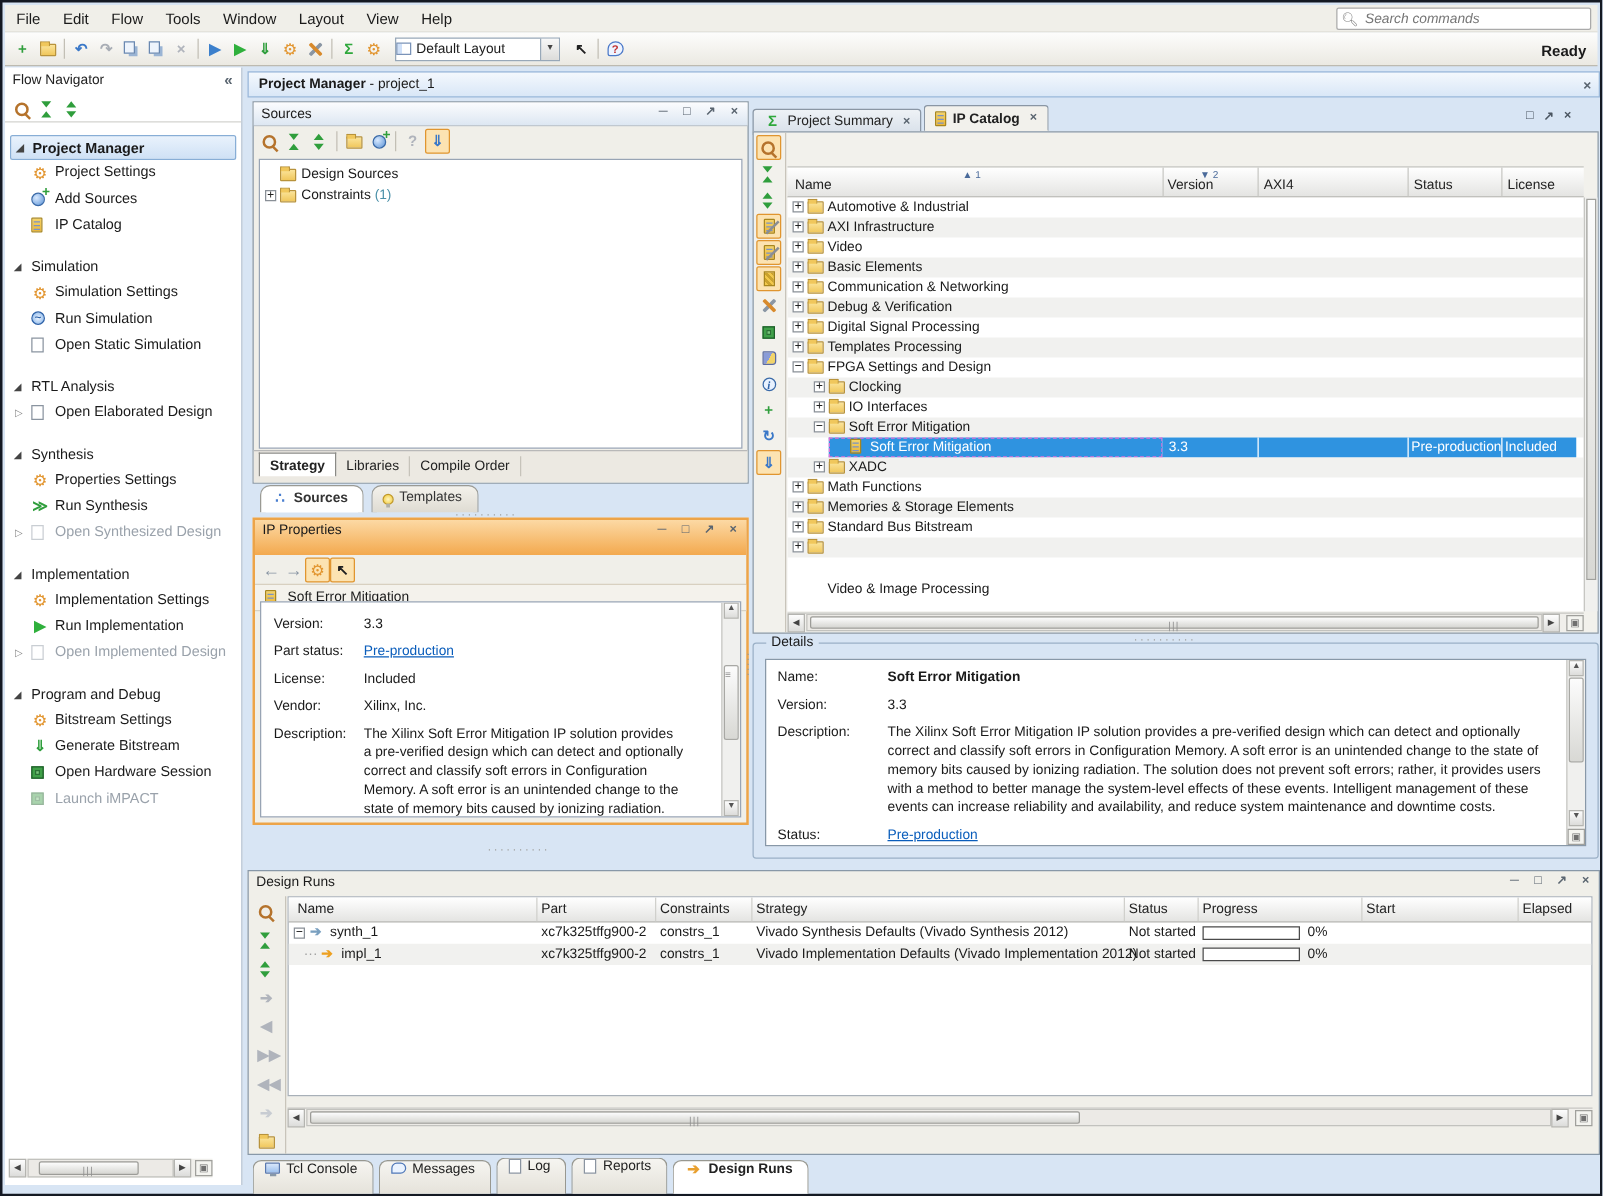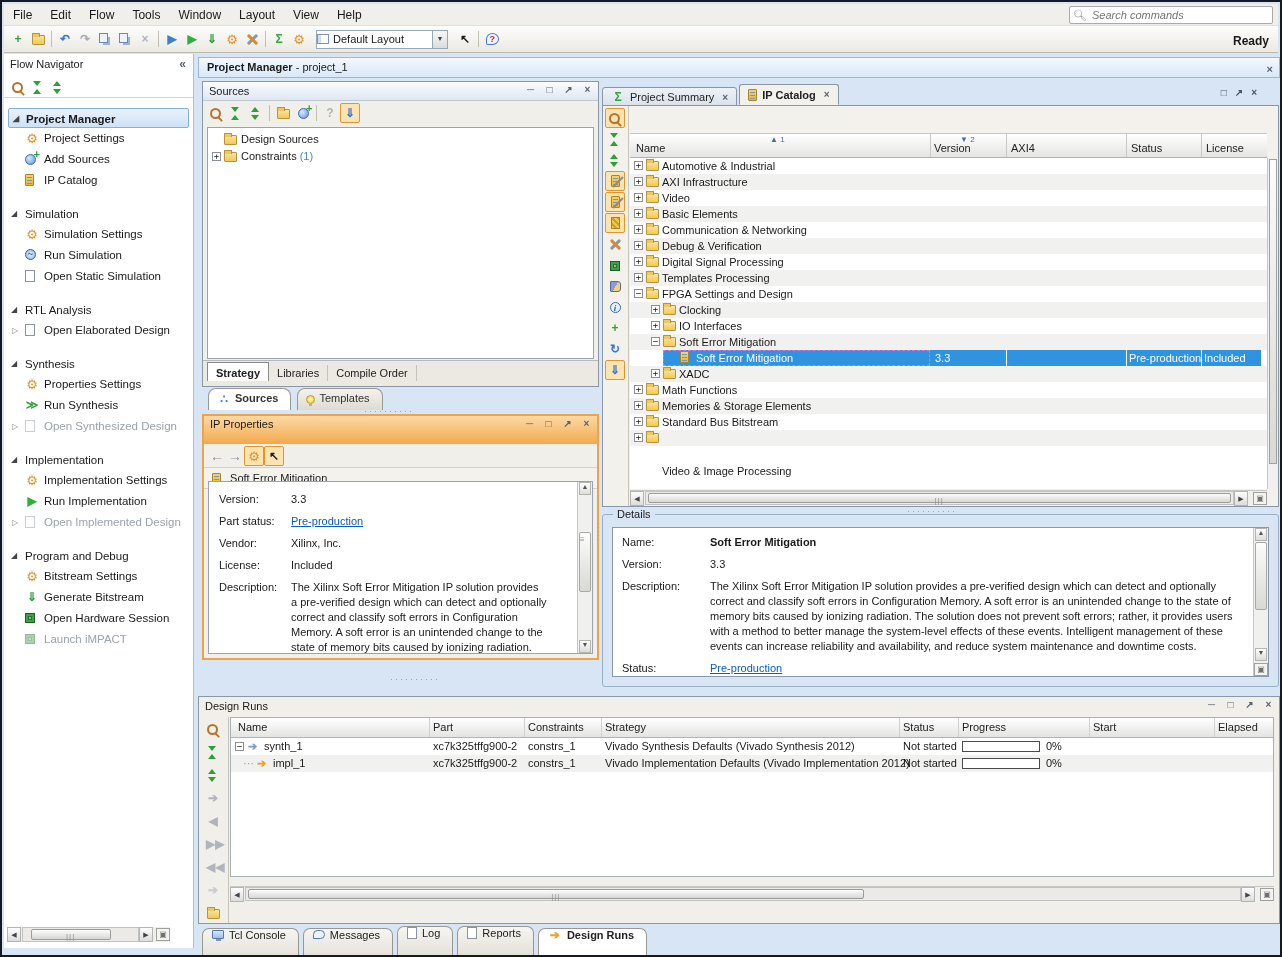--- a/index.html
+++ b/index.html
@@ -366,22 +366,22 @@
           <span class="sh sh-glyph" style="color: rgb(32, 32, 32); font-weight: bold;">↖</span>
         </span></div>
     <div class="ipp-name">
       <span class="sh sh-ipchip"></span>
       <span>Soft Error Mitigation</span>
     </div>
     <div class="ipp-body">
       <div id="ipp-fields" style="width:340px">
           <div class="fld"><span class="fl">Version:</span><span class="fv">3.3</span></div>
           <div class="fld"><span class="fl">Part status:</span><span class="fv link">Pre-production</span></div>
+          <div class="fld"><span class="fl">License:</span><span class="fv">Included</span></div>
           <div class="fld"><span class="fl">Vendor:</span><span class="fv">Xilinx, Inc.</span></div>
-          <div class="fld"><span class="fl">License:</span><span class="fv">Included</span></div>
           <div class="fld"><span class="fl">Description:</span><span class="fv">The Xilinx Soft Error Mitigation IP solution provides a pre-verified design which can detect and optionally correct and classify soft errors in Configuration Memory. A soft error is an unintended change to the state of memory bits caused by ionizing radiation. The solution does not</span></div>
         </div>
       <div class="vscroll">
         <span class="up">▲</span>
           <span class="thumb" style="top:50px;height:60px">
             <span class="grip">≡</span>
           </span>
           <span class="dn">▼</span>
       </div>
     </div>

